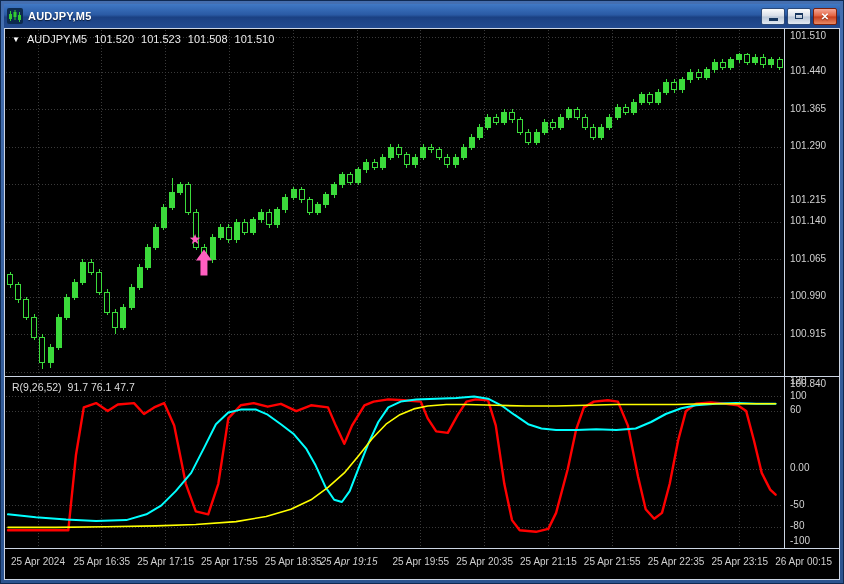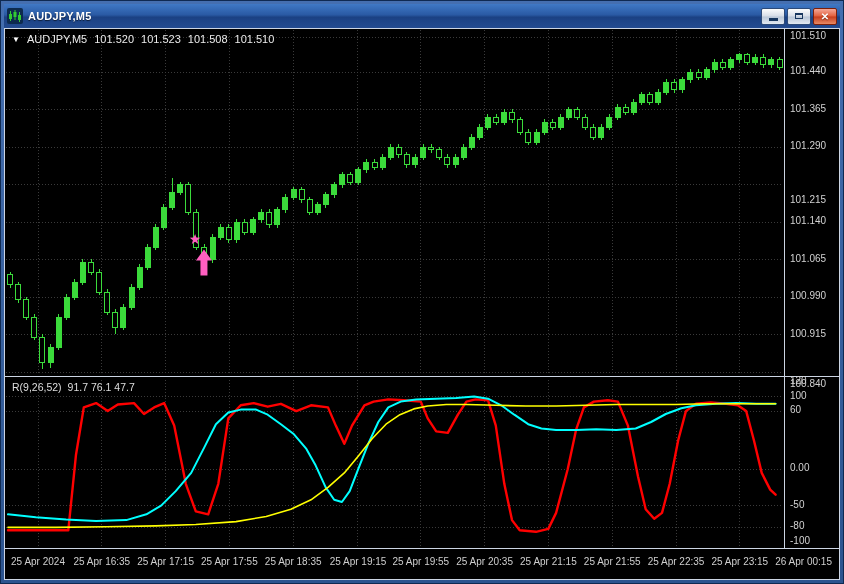--- a/index.html
+++ b/index.html
@@ -340,21 +340,21 @@
         <div class="alabel" style="top: 470.59px;">-50</div>
         <div class="alabel" style="top: 492.4px;">-80</div>
         <div class="alabel" style="top: 506.94px;">-100</div>
       </div>
     <div id="time-axis">
         <div class="tlabel" style="left: 34px;">25 Apr 2024</div>
         <div class="tlabel" style="left: 97.8px;">25 Apr 16:35</div>
         <div class="tlabel" style="left: 161.6px;">25 Apr 17:15</div>
         <div class="tlabel" style="left: 225.4px;">25 Apr 17:55</div>
         <div class="tlabel" style="left: 289.2px;">25 Apr 18:35</div>
-        <div class="tlabel" style="left: 354px;">25 Apr 19:15</div>
+        <div class="tlabel" style="left: 345px; font-style: italic;">25 Apr 19:15</div>
         <div class="tlabel" style="left: 416.8px;">25 Apr 19:55</div>
         <div class="tlabel" style="left: 480.6px;">25 Apr 20:35</div>
         <div class="tlabel" style="left: 544.4px;">25 Apr 21:15</div>
         <div class="tlabel" style="left: 608.2px;">25 Apr 21:55</div>
         <div class="tlabel" style="left: 672px;">25 Apr 22:35</div>
         <div class="tlabel" style="left: 735.8px;">25 Apr 23:15</div>
         <div class="tlabel" style="left: 799.6px;">26 Apr 00:15</div>
       </div>
   </div>
 </div>

